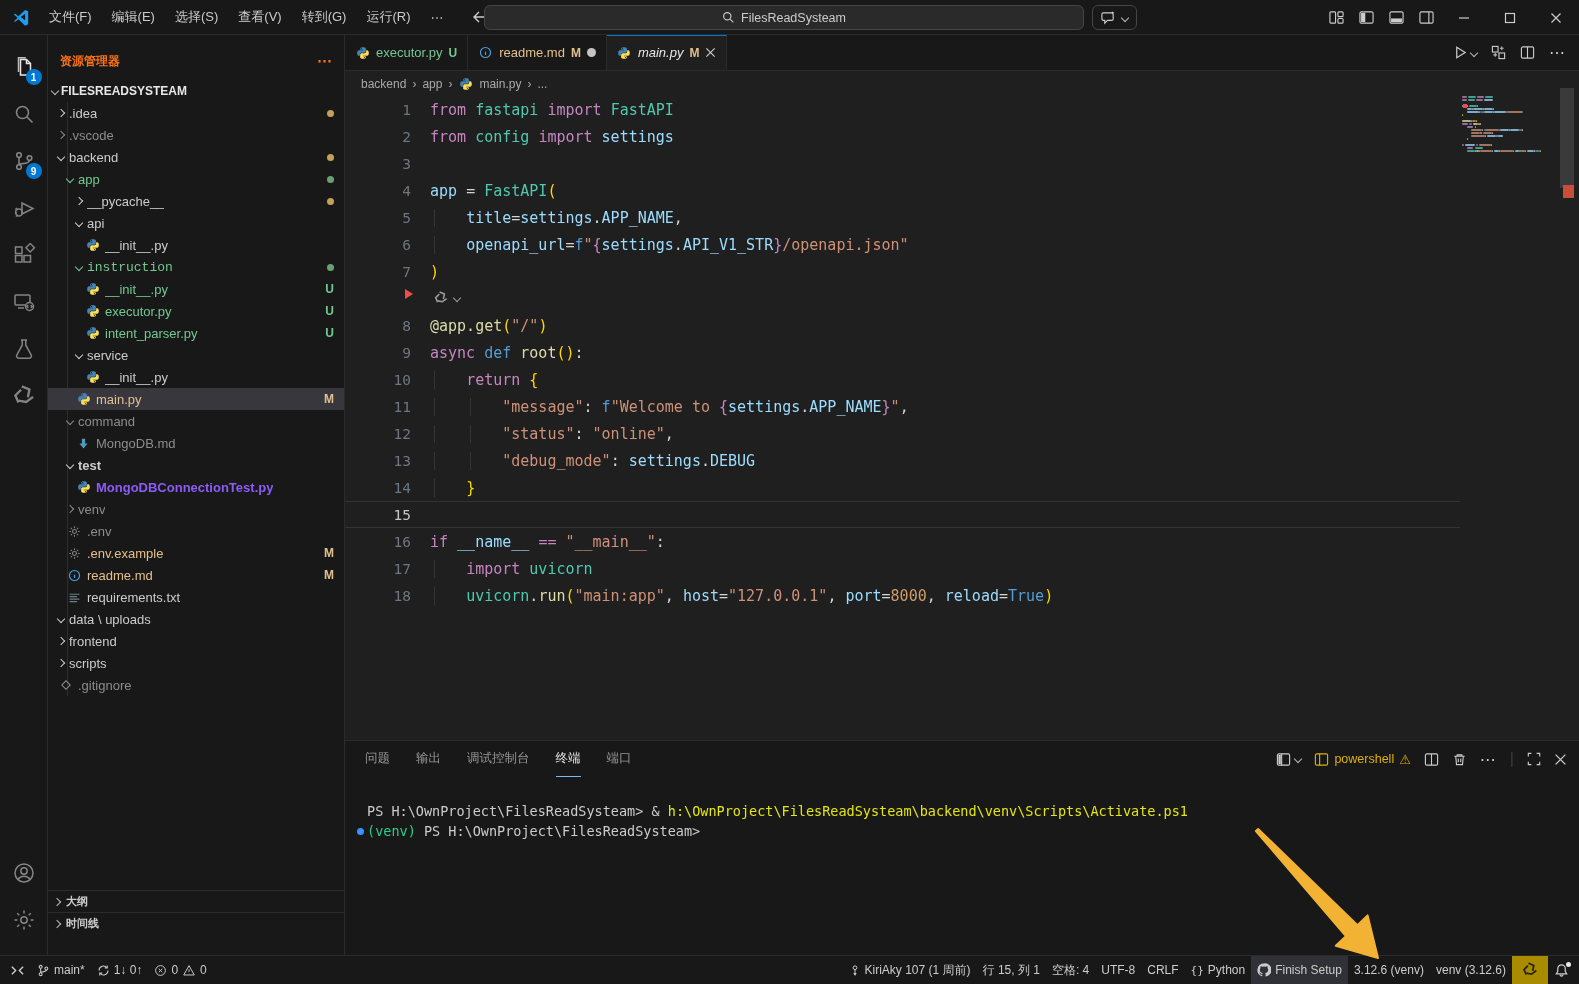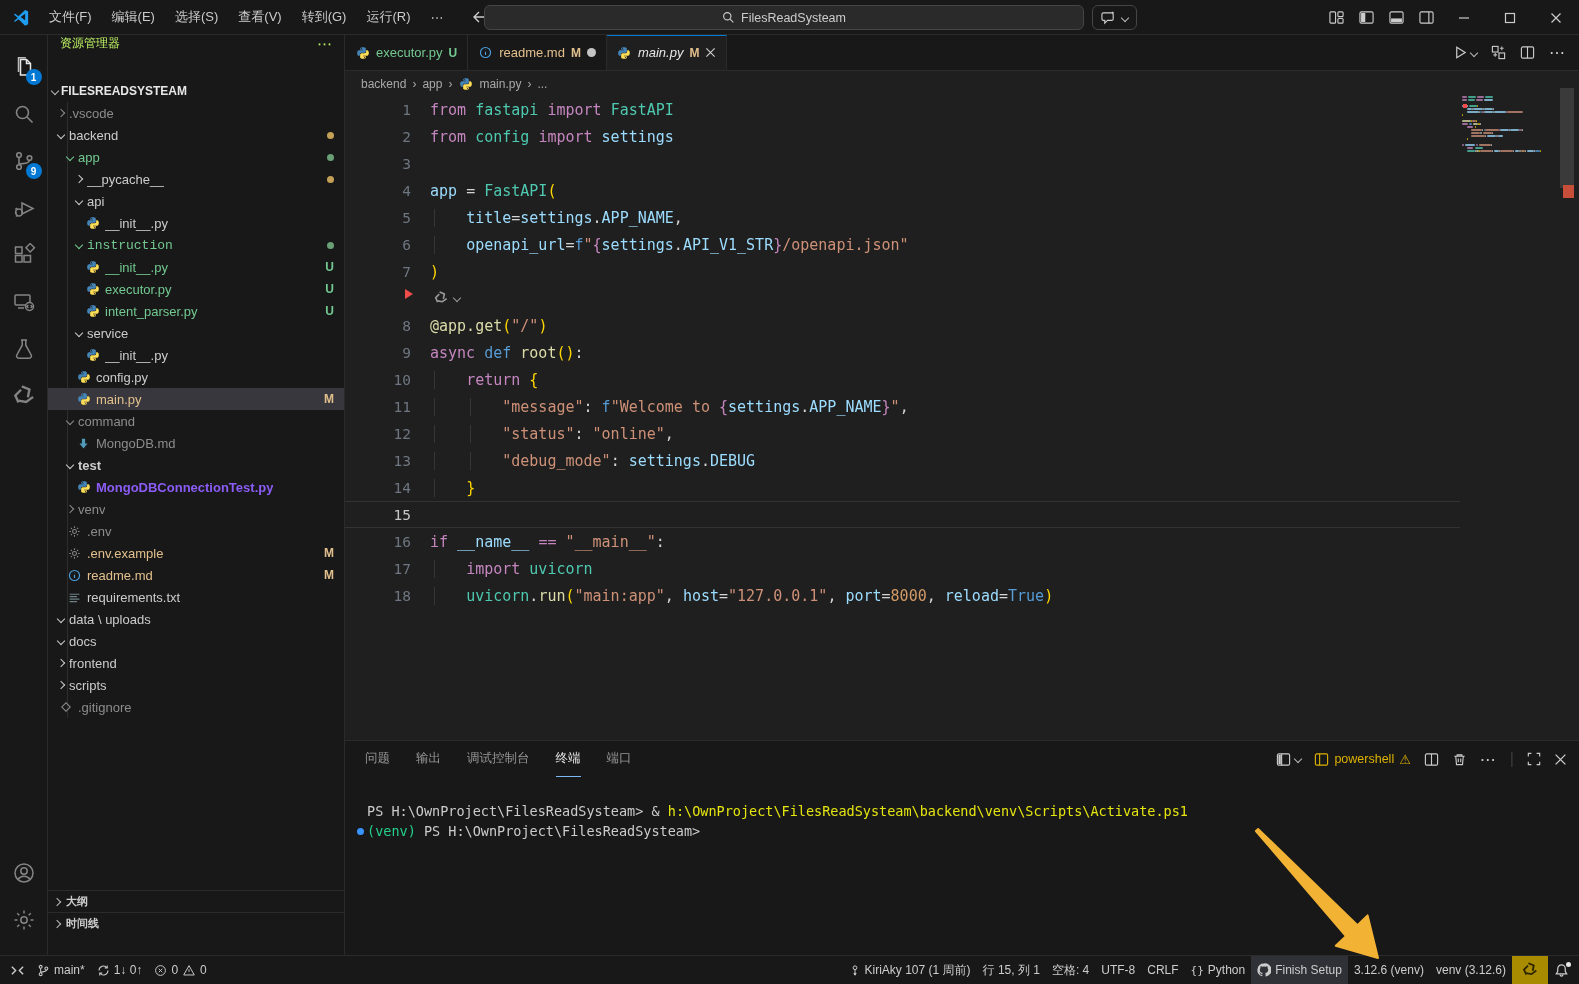--- a/index.html
+++ b/index.html
@@ -27,21 +27,21 @@
   #activitybar{position:absolute;left:0;top:35px;width:48px;height:920px;background:#181818;
     border-right:1px solid #2b2b2b;display:flex;flex-direction:column;align-items:center;}
   .act{position:relative;width:48px;height:47px;display:flex;align-items:center;justify-content:center;}
   .badge{position:absolute;right:6px;bottom:5px;min-width:16px;height:16px;border-radius:9px;
     background:#0078d4;color:#fff;font-size:10px;display:flex;align-items:center;justify-content:center;
     padding:0 3px;font-weight:bold;}
 
   
   #sidebar{position:absolute;left:48px;top:35px;width:297px;height:920px;background:#181818;
     border-right:1px solid #2b2b2b;}
-  #sidebar-header{height:35px;display:flex;align-items:flex-start;padding:0 12px;font-size:12px;color:#bef264;}
+  #sidebar-header{height:35px;display:flex;align-items:flex-end;padding:0 12px;font-size:12px;color:#f97316;font-weight:bold;}
   #explorer-title{flex:1;}
   #section-root{height:22px;display:flex;align-items:center;font-weight:bold;font-size:12px;
     color:#e7e7e7;padding-left:4px;gap:3px;margin-top:10px;}
   .chev{display:inline-block;width:6px;height:6px;border-right:1.4px solid #bbb;
     border-bottom:1.4px solid #bbb;flex:none;}
   .chev.r{transform:rotate(-45deg);}
   .chev.d{transform:rotate(45deg);}
   #tree{position:relative;}
   #tree .guide{position:absolute;left:19px;top:0;bottom:0;width:1px;background:#2e2e2e;}
   .trow{height:22px;display:flex;align-items:center;font-size:13px;gap:5px;padding-right:10px;position:relative;}
@@ -275,20 +275,27 @@
     <span id="explorer-title">资源管理器</span>
     <span style="font-size:15px;">⋯</span>
   </div>
   <div id="section-root">
     <span class="chev d"></span>
     <span>FILESREADSYSTEAM</span>
   </div>
   <div id="tree">
       <div class="guide"></div>
       <div class="trow" style="padding-left: 10px;">
+        <span class="chev r" style="border-color: rgb(204, 204, 204);"></span>
+        <span class="lbl" style="color: rgb(204, 204, 204);">.idea</span>
+        <span class="tail">
+          <span class="gitdot" style="background: rgb(197, 161, 88);"></span>
+        </span>
+      </div>
+      <div class="trow" style="padding-left: 10px;">
         <span class="chev r" style="border-color: rgb(140, 140, 140);"></span>
         <span class="lbl" style="color: rgb(140, 140, 140);">.vscode</span>
         <span class="tail"></span>
       </div>
       <div class="trow" style="padding-left: 10px;">
         <span class="chev d" style="border-color: rgb(204, 204, 204);"></span>
         <span class="lbl" style="color: rgb(204, 204, 204);">backend</span>
         <span class="tail">
           <span class="gitdot" style="background: rgb(197, 161, 88);"></span>
         </span>
@@ -373,68 +380,58 @@
       <div class="trow" style="padding-left: 37px;">
         <span class="ticon">
           <svg width="14" height="14" viewBox="0 0 24 24">
             <path fill="#4584b6" d="M11.9 2c-5 0-4.7 2.2-4.7 2.2v2.3h4.8v.7H5.3S2 6.8 2 11.9s2.9 4.9 2.9 4.9h1.7v-2.4s-.1-2.9 2.8-2.9h4.8s2.7.1 2.7-2.6V4.6S17.4 2 11.9 2zM9.3 3.5a.9.9 0 1 1 0 1.8.9.9 0 0 1 0-1.8z"></path>
             <path fill="#ffde57" d="M12.1 22c5 0 4.7-2.2 4.7-2.2v-2.3H12v-.7h6.7s3.3.4 3.3-4.7-2.9-4.9-2.9-4.9h-1.7v2.4s.1 2.9-2.8 2.9H9.8s-2.7-.1-2.7 2.6v4.3S6.6 22 12.1 22zm2.6-1.5a.9.9 0 1 1 0-1.8.9.9 0 0 1 0 1.8z"></path>
           </svg>
         </span>
         <span class="lbl" style="color: rgb(204, 204, 204);">__init__.py</span>
         <span class="tail"></span>
       </div>
-      <div class="trow" style="padding-left: 28px;">
+      <div class="trow sel" style="padding-left: 28px;">
         <span class="ticon">
           <svg width="14" height="14" viewBox="0 0 24 24">
             <path fill="#4584b6" d="M11.9 2c-5 0-4.7 2.2-4.7 2.2v2.3h4.8v.7H5.3S2 6.8 2 11.9s2.9 4.9 2.9 4.9h1.7v-2.4s-.1-2.9 2.8-2.9h4.8s2.7.1 2.7-2.6V4.6S17.4 2 11.9 2zM9.3 3.5a.9.9 0 1 1 0 1.8.9.9 0 0 1 0-1.8z"></path>
             <path fill="#ffde57" d="M12.1 22c5 0 4.7-2.2 4.7-2.2v-2.3H12v-.7h6.7s3.3.4 3.3-4.7-2.9-4.9-2.9-4.9h-1.7v2.4s.1 2.9-2.8 2.9H9.8s-2.7-.1-2.7 2.6v4.3S6.6 22 12.1 22zm2.6-1.5a.9.9 0 1 1 0-1.8.9.9 0 0 1 0 1.8z"></path>
           </svg>
         </span>
-        <span class="lbl" style="color: rgb(204, 204, 204);">config.py</span>
-        <span class="tail"></span>
-      </div>
-      <div class="trow sel" style="padding-left: 28px;">
+        <span class="lbl" style="color: rgb(226, 192, 141);">main.py</span>
+        <span class="tail">
+          <span class="gitbadge" style="color: rgb(226, 192, 141);">M</span>
+        </span>
+      </div>
+      <div class="trow" style="padding-left: 19px;">
+        <span class="chev d" style="border-color: rgb(140, 140, 140);"></span>
+        <span class="lbl" style="color: rgb(140, 140, 140);">command</span>
+        <span class="tail"></span>
+      </div>
+      <div class="trow" style="padding-left: 28px;">
+        <span class="ticon">
+          <svg width="13" height="13" viewBox="0 0 16 16">
+            <path fill="#519aba" d="M8 14L3 8h3V2h4v6h3z"></path>
+          </svg>
+        </span>
+        <span class="lbl" style="color: rgb(140, 140, 140);">MongoDB.md</span>
+        <span class="tail"></span>
+      </div>
+      <div class="trow" style="padding-left: 19px; font-weight: bold;">
+        <span class="chev d" style="border-color: rgb(204, 204, 204);"></span>
+        <span class="lbl" style="color: rgb(204, 204, 204);">test</span>
+        <span class="tail"></span>
+      </div>
+      <div class="trow" style="padding-left: 28px;">
         <span class="ticon">
           <svg width="14" height="14" viewBox="0 0 24 24">
             <path fill="#4584b6" d="M11.9 2c-5 0-4.7 2.2-4.7 2.2v2.3h4.8v.7H5.3S2 6.8 2 11.9s2.9 4.9 2.9 4.9h1.7v-2.4s-.1-2.9 2.8-2.9h4.8s2.7.1 2.7-2.6V4.6S17.4 2 11.9 2zM9.3 3.5a.9.9 0 1 1 0 1.8.9.9 0 0 1 0-1.8z"></path>
             <path fill="#ffde57" d="M12.1 22c5 0 4.7-2.2 4.7-2.2v-2.3H12v-.7h6.7s3.3.4 3.3-4.7-2.9-4.9-2.9-4.9h-1.7v2.4s.1 2.9-2.8 2.9H9.8s-2.7-.1-2.7 2.6v4.3S6.6 22 12.1 22zm2.6-1.5a.9.9 0 1 1 0-1.8.9.9 0 0 1 0 1.8z"></path>
           </svg>
         </span>
-        <span class="lbl" style="color: rgb(226, 192, 141);">main.py</span>
-        <span class="tail">
-          <span class="gitbadge" style="color: rgb(226, 192, 141);">M</span>
-        </span>
-      </div>
-      <div class="trow" style="padding-left: 19px;">
-        <span class="chev d" style="border-color: rgb(140, 140, 140);"></span>
-        <span class="lbl" style="color: rgb(140, 140, 140);">command</span>
-        <span class="tail"></span>
-      </div>
-      <div class="trow" style="padding-left: 28px;">
-        <span class="ticon">
-          <svg width="13" height="13" viewBox="0 0 16 16">
-            <path fill="#519aba" d="M8 14L3 8h3V2h4v6h3z"></path>
-          </svg>
-        </span>
-        <span class="lbl" style="color: rgb(140, 140, 140);">MongoDB.md</span>
-        <span class="tail"></span>
-      </div>
-      <div class="trow" style="padding-left: 19px; font-weight: bold;">
-        <span class="chev d" style="border-color: rgb(204, 204, 204);"></span>
-        <span class="lbl" style="color: rgb(204, 204, 204);">test</span>
-        <span class="tail"></span>
-      </div>
-      <div class="trow" style="padding-left: 28px;">
-        <span class="ticon">
-          <svg width="14" height="14" viewBox="0 0 24 24">
-            <path fill="#4584b6" d="M11.9 2c-5 0-4.7 2.2-4.7 2.2v2.3h4.8v.7H5.3S2 6.8 2 11.9s2.9 4.9 2.9 4.9h1.7v-2.4s-.1-2.9 2.8-2.9h4.8s2.7.1 2.7-2.6V4.6S17.4 2 11.9 2zM9.3 3.5a.9.9 0 1 1 0 1.8.9.9 0 0 1 0-1.8z"></path>
-            <path fill="#ffde57" d="M12.1 22c5 0 4.7-2.2 4.7-2.2v-2.3H12v-.7h6.7s3.3.4 3.3-4.7-2.9-4.9-2.9-4.9h-1.7v2.4s.1 2.9-2.8 2.9H9.8s-2.7-.1-2.7 2.6v4.3S6.6 22 12.1 22zm2.6-1.5a.9.9 0 1 1 0-1.8.9.9 0 0 1 0 1.8z"></path>
-          </svg>
-        </span>
         <span class="lbl" style="color: #8b5cf6; font-weight: bold;">MongoDBConnectionTest.py</span>
         <span class="tail"></span>
       </div>
       <div class="trow" style="padding-left: 19px;">
         <span class="chev r" style="border-color: rgb(140, 140, 140);"></span>
         <span class="lbl" style="color: rgb(140, 140, 140);">venv</span>
         <span class="tail"></span>
       </div>
       <div class="trow" style="padding-left: 19px;">
         <span class="ticon">
@@ -475,25 +472,20 @@
           <svg width="13" height="13" viewBox="0 0 16 16" stroke="#6d8086" stroke-width="1.5">
             <path d="M2 4h12M2 7h9M2 10h12M2 13h9"></path>
           </svg>
         </span>
         <span class="lbl" style="color: rgb(204, 204, 204);">requirements.txt</span>
         <span class="tail"></span>
       </div>
       <div class="trow" style="padding-left: 10px;">
         <span class="chev d" style="border-color: rgb(204, 204, 204);"></span>
         <span class="lbl" style="color: rgb(204, 204, 204);">data \ uploads</span>
-        <span class="tail"></span>
-      </div>
-      <div class="trow" style="padding-left: 10px;">
-        <span class="chev d" style="border-color: rgb(204, 204, 204);"></span>
-        <span class="lbl" style="color: rgb(204, 204, 204);">docs</span>
         <span class="tail"></span>
       </div>
       <div class="trow" style="padding-left: 10px;">
         <span class="chev r" style="border-color: rgb(204, 204, 204);"></span>
         <span class="lbl" style="color: rgb(204, 204, 204);">frontend</span>
         <span class="tail"></span>
       </div>
       <div class="trow" style="padding-left: 10px;">
         <span class="chev r" style="border-color: rgb(204, 204, 204);"></span>
         <span class="lbl" style="color: rgb(204, 204, 204);">scripts</span>

